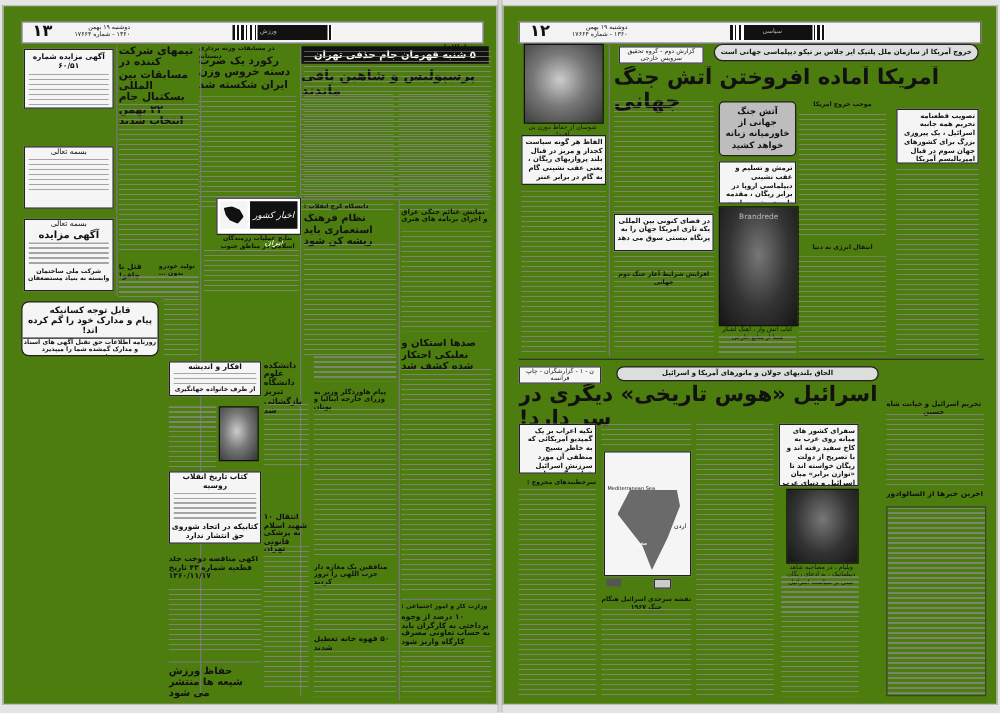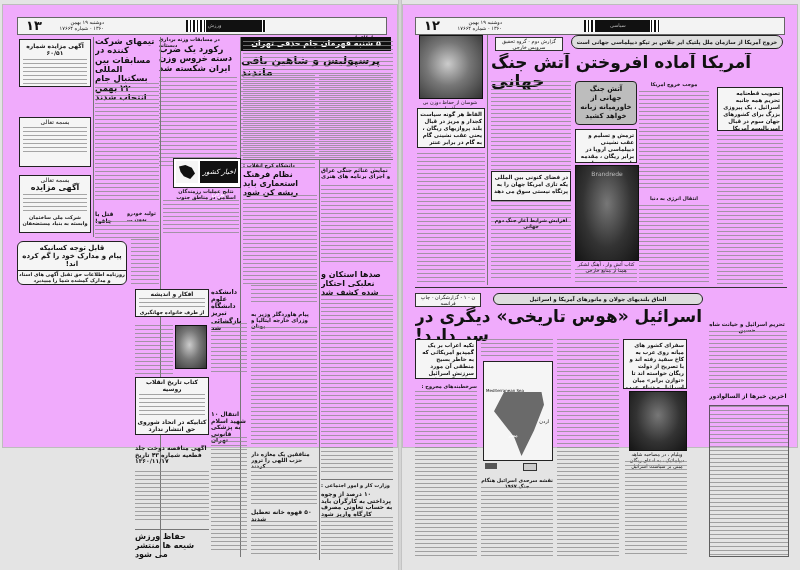--- a/index.html
+++ b/index.html
@@ -1,17 +1,17 @@
 <!DOCTYPE html>
 <html><head>
 <meta charset="utf-8">
 <style>
   html,body{margin:0;padding:0;}
   body{width:800px;height:570px;background:#e4e4e4;overflow:hidden;position:relative;font-family:"DejaVu Sans",sans-serif;color:#111;}
-  .page{position:absolute;top:4px;height:444px;background:#f0abfc;border:1px solid #bdbdbd;box-sizing:border-box;}
+  .page{position:absolute;top:4px;height:560px;background:#4d7c0f;border:1px solid #bdbdbd;box-sizing:border-box;}
   .page-left{left:2px;width:396px;}
   .page-right{left:402px;width:396px;}
   .gutter{position:absolute;left:398px;top:0;width:4px;height:570px;background:linear-gradient(90deg,#bbb,#ddd,#bbb);}
   .masthead{position:absolute;top:12px;left:14px;right:10px;height:16px;border:1px solid #666;background:#f3f3f3;direction:rtl;}
   .page-num{position:absolute;top:0;font-weight:bold;font-size:13px;line-height:16px;}
   .date-line{position:absolute;top:1px;font-size:5px;line-height:6px;direction:rtl;text-align:right;width:60px;}
   .barcode{position:absolute;top:2px;height:12px;width:80px;background:repeating-linear-gradient(90deg,#111 0 2px,#fff 2px 4px,#111 4px 5px,#fff 5px 7px);}
   .barcode .blk{position:absolute;left:20px;right:4px;top:0;bottom:0;background:#111;}
   .barcode .lbl{position:absolute;left:22px;top:2px;color:#bbb;font-size:5px;}
   .logo-small{position:absolute;top:1px;font-size:7px;font-weight:bold;font-style:italic;}

